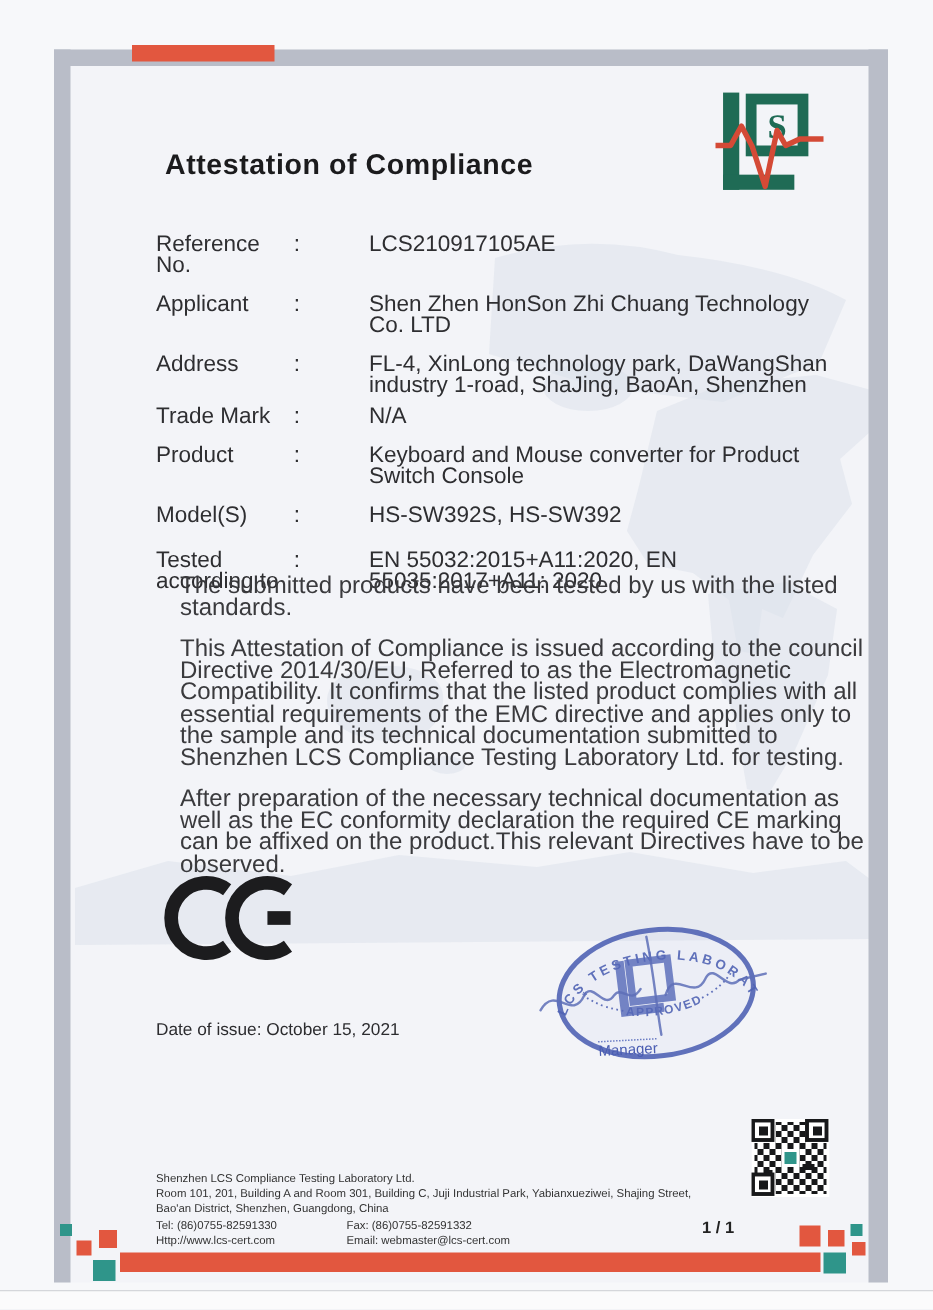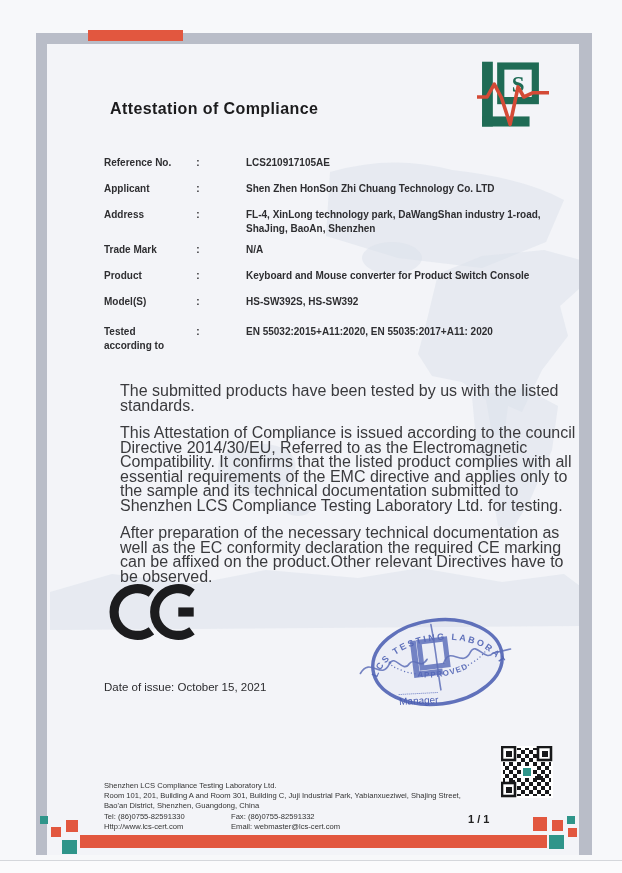--- a/index.html
+++ b/index.html
@@ -12,25 +12,25 @@
   .band-left{left:36px;top:33px;width:11px;height:822px;}
   .band-right{left:579px;top:33px;width:13px;height:822px;}
   .topbar-red{position:absolute;left:88px;top:30px;width:95px;height:11px;background:#e2573f;}
   
   .sq{position:absolute;}
   .red{background:#e2573f;} .teal{background:#2f958a;}
   .bottombar{position:absolute;left:80px;top:835px;width:467px;height:13px;background:#e2573f;}
   
   .watermark{position:absolute;left:40px;top:150px;pointer-events:none;}
   
-  .title{position:absolute;left:110px;top:100px;font-size:16px;font-weight:bold;color:#1b1b1d;letter-spacing:.4px;}
+  .title{position:absolute;left:110px;top:100px;font-size:19px;font-weight:bold;color:#1b1b1d;letter-spacing:.4px;}
   
   .logo{position:absolute;left:477px;top:57px;}
   
-  .fields{position:absolute;left:104px;top:156px;width:456px;font-size:10px;font-weight:bold;color:#2e2e31;}
+  .fields{position:absolute;left:104px;top:156px;width:456px;font-size:15px;font-weight:normal;color:#2e2e31;}
   .frow{display:flex;margin-bottom:12px;line-height:14px;}
   .frow.addr{margin-bottom:7px;}
   .frow.model{margin-bottom:16px;}
   .flabel{width:82px;flex:0 0 82px;}
   .fcolon{width:24px;flex:0 0 24px;text-align:center;}
   .fvalue{flex:1;max-width:372px;margin-left:36px;}
   
   .paras{position:absolute;left:120px;top:384px;width:464px;font-size:16px;color:#3a3a3d;line-height:14.5px;}
   .paras p{margin:0 0 13px 0;}
   
@@ -117,21 +117,21 @@
     <div class="frow">
       <span class="flabel">Tested according to</span>
       <span class="fcolon">:</span>
       <span class="fvalue">EN 55032:2015+A11:2020, EN 55035:2017+A11: 2020</span>
     </div>
   </div>
 
   <div class="paras">
     <p>The submitted products have been tested by us with the listed standards.</p>
     <p>This Attestation of Compliance is issued according to the council Directive 2014/30/EU, Referred to as the Electromagnetic Compatibility. It confirms that the listed product complies with all essential requirements of the EMC directive and applies only to the sample and its technical documentation submitted to Shenzhen LCS Compliance Testing Laboratory Ltd. for testing.</p>
-    <p>After preparation of the necessary technical documentation as well as the EC conformity declaration the required CE marking can be affixed on the product.Other relevant Directives have to be observed.</p>
+    <p>After preparation of the necessary technical documentation as well as the EC conformity declaration the required CE marking can be affixed on the product.This relevant Directives have to be observed.</p>
   </div>
 
   <svg class="ce" width="100" height="60" viewBox="0 0 175 100">
     <path d="M 76,17 A 41,41 0 1 0 76,83" fill="none" stroke="#1c1c1e" stroke-width="16"></path>
     <path d="M 147,17 A 41,41 0 1 0 147,83" fill="none" stroke="#1c1c1e" stroke-width="16"></path>
     <line x1="123" y1="50" x2="150" y2="50" stroke="#1c1c1e" stroke-width="16"></line>
   </svg>
 
   <svg class="stamp" width="172" height="112" viewBox="0 0 172 112">
     <defs>

